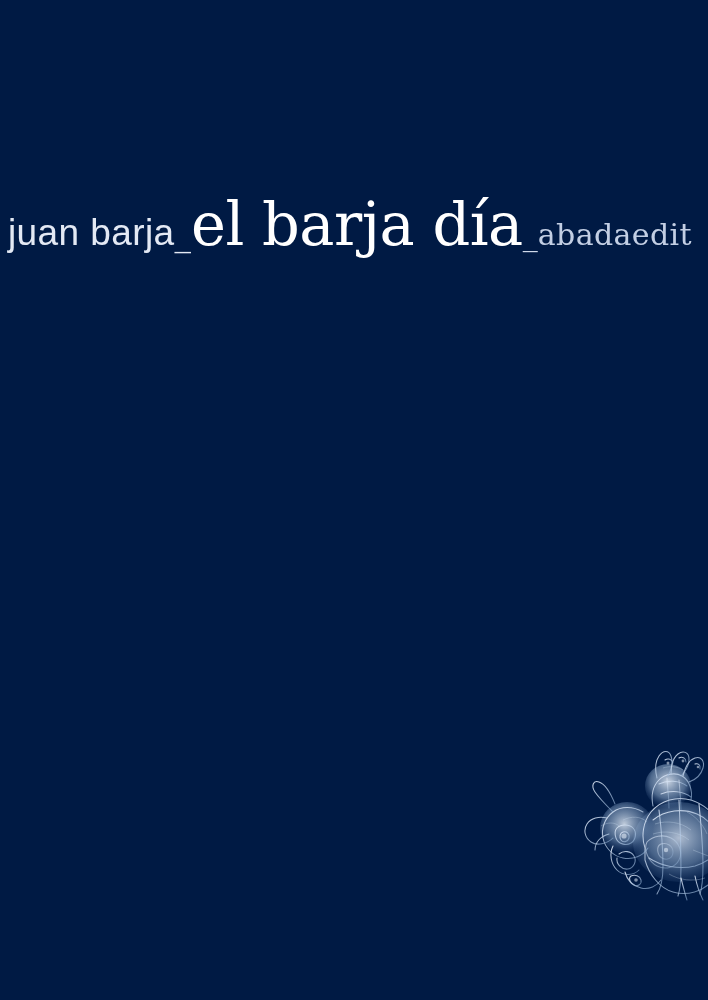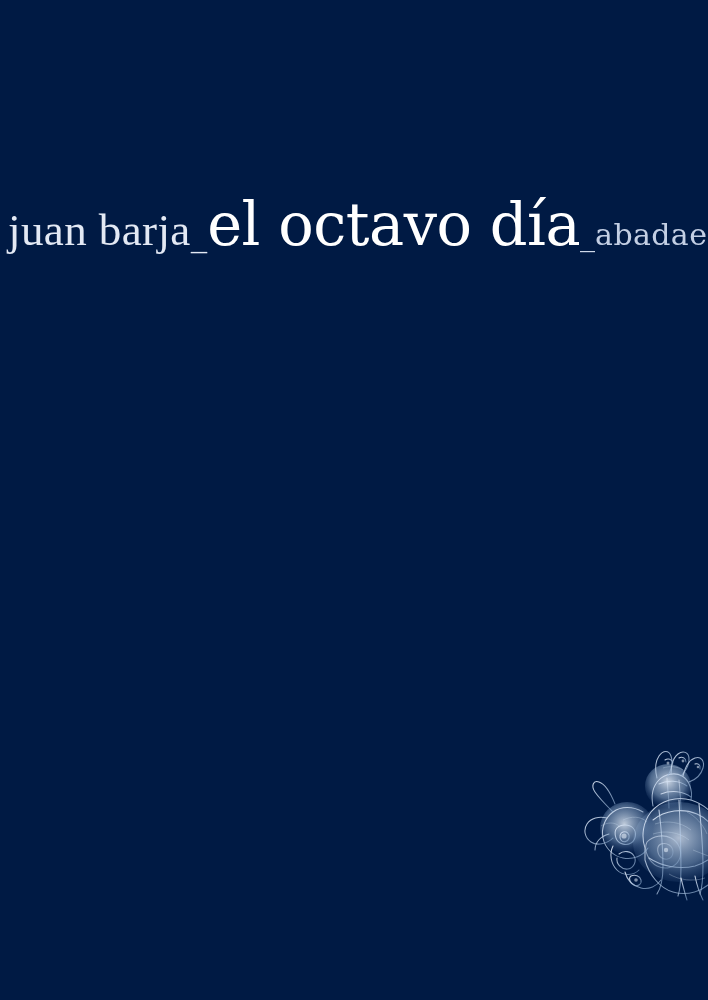--- a/index.html
+++ b/index.html
@@ -29,22 +29,22 @@
     display: block;
     line-height: 70px;
   }
 
   .seg {
     display: inline;
     vertical-align: baseline;
   }
 
   .author {
-    font-family: Liberation Serif, serif;
-    font-size: 45px;
+    font-family: Liberation Sans, sans-serif;
+    font-size: 37px;
     letter-spacing: 0.4px;
     color: #e3e9f4;
     font-weight: 400;
   }
 
   .sep {
     font-family: "DejaVu Serif", "Liberation Serif", serif;
     font-size: 33px;
     color: #e3e9f4;
     letter-spacing: 0px;
@@ -87,21 +87,21 @@
     width: 150px;
     height: 152px;
   }
 </style>
 </head>
 <body>
 
 <div class="cover">
 
   <div class="title-line">
-    <span class="seg author">juan barja</span><span class="seg sep">_</span><span class="seg main-title">el octavo día</span><span class="seg sep-2">_</span><span class="seg publisher">abadaedit</span>
+    <span class="seg author">juan barja</span><span class="seg sep">_</span><span class="seg main-title">el barja día</span><span class="seg sep-2">_</span><span class="seg publisher">abadaedit</span>
   </div>
 
   <div class="illustration">
     <svg viewBox="0 0 150 152" xmlns="http://www.w3.org/2000/svg">
       <defs>
         <radialGradient id="glowBody" cx="50%" cy="45%" r="62%">
           <stop offset="0%" stop-color="#dfeaf8" stop-opacity="0.78"></stop>
           <stop offset="55%" stop-color="#9fbcdc" stop-opacity="0.45"></stop>
           <stop offset="100%" stop-color="#2d4f80" stop-opacity="0.05"></stop>
         </radialGradient>

